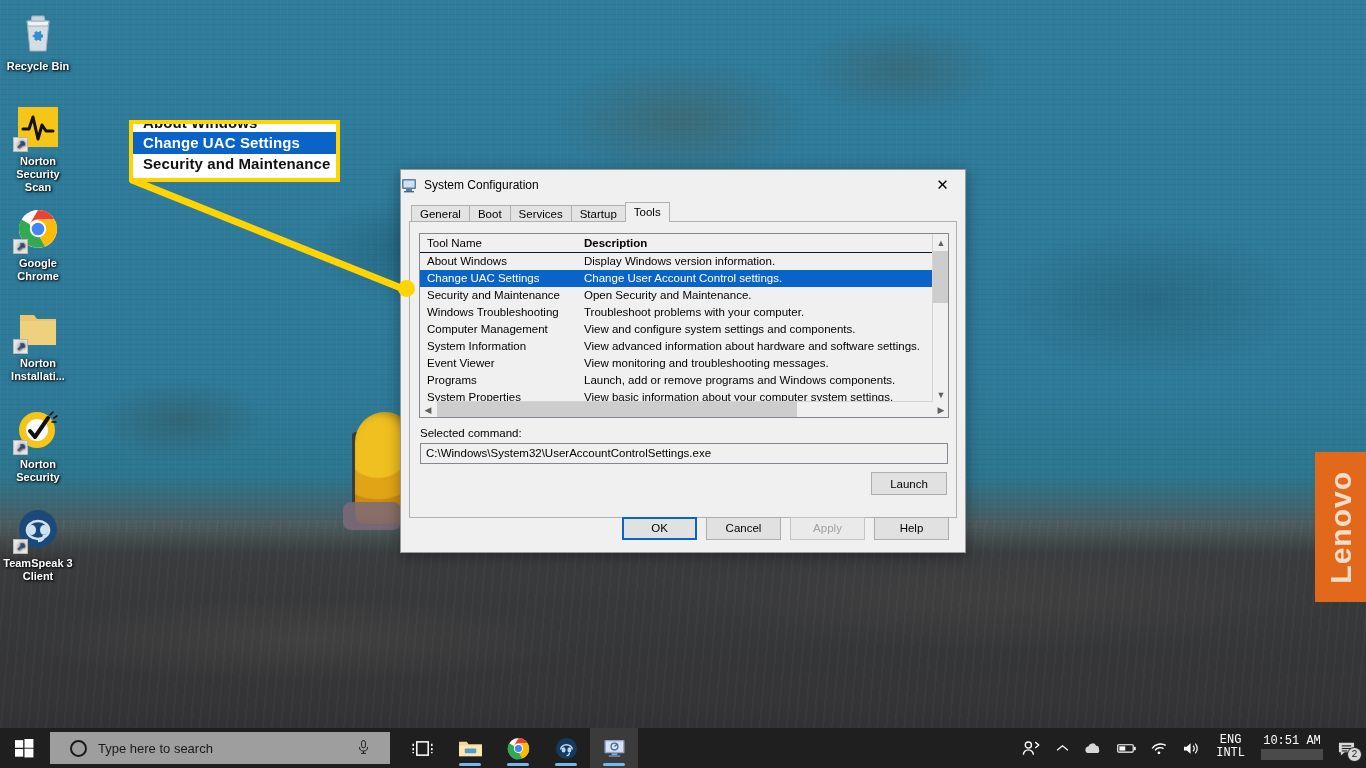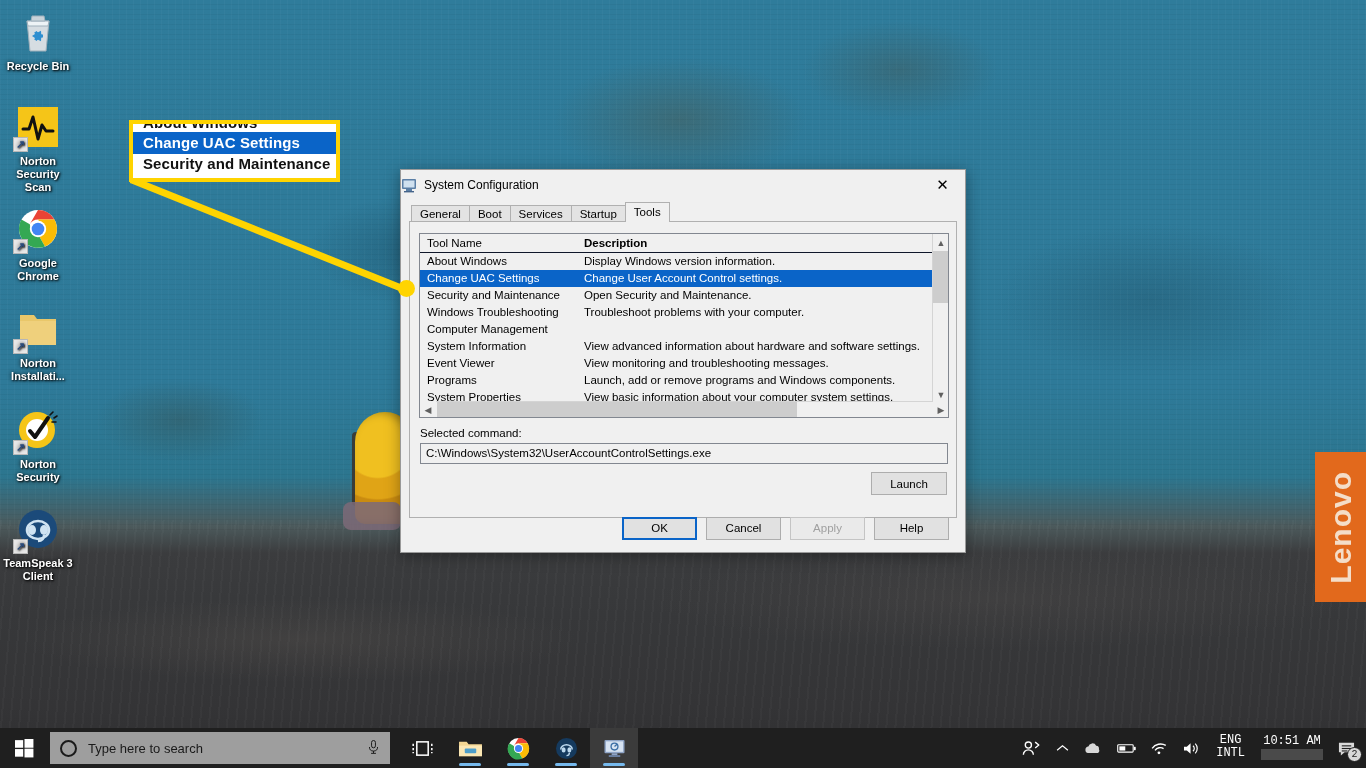--- a/index.html
+++ b/index.html
@@ -216,21 +216,21 @@
   
   #taskbar{
     position:absolute; left:0; bottom:0; width:1366px; height:40px;
     background:#1f1f1f; display:flex; align-items:center; z-index:40;
   }
   #start-btn{
     width:48px; height:40px; display:flex; align-items:center; justify-content:center;
   }
   #searchbox{
     width:340px; height:32px; background:#9e9e9e; display:flex; align-items:center;
-    padding:0 10px; margin-left:2px; color:#1a1a1a; font-size:13px;
+    padding:0 20px; margin-left:2px; color:#1a1a1a; font-size:13px;
   }
   #search-circle{
     width:17px; height:17px; border:2px solid #1a1a1a; border-radius:50%;
     margin-right:11px; flex:none;
   }
   #search-text{ flex:1; }
   .tb-btn{
     width:48px; height:40px; display:flex; align-items:center; justify-content:center;
     position:relative;
   }
@@ -404,20 +404,21 @@
           <div class="lv-row">
             <span class="c1">Security and Maintenance</span>
             <span class="c2">Open Security and Maintenance.</span>
           </div>
           <div class="lv-row">
             <span class="c1">Windows Troubleshooting</span>
             <span class="c2">Troubleshoot problems with your computer.</span>
           </div>
           <div class="lv-row">
             <span class="c1">Computer Management</span>
+            <span class="c2">View and configure system settings and components.</span>
           </div>
           <div class="lv-row">
             <span class="c1">System Information</span>
             <span class="c2">View advanced information about hardware and software settings.</span>
           </div>
           <div class="lv-row">
             <span class="c1">Event Viewer</span>
             <span class="c2">View monitoring and troubleshooting messages.</span>
           </div>
           <div class="lv-row">

